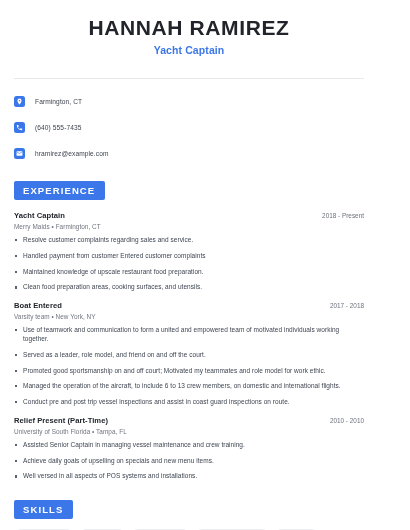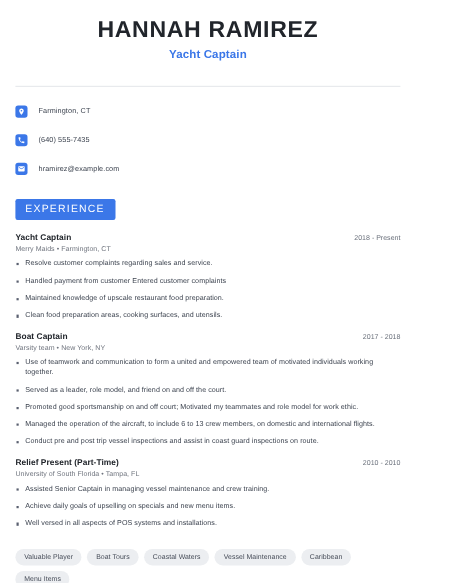--- a/index.html
+++ b/index.html
@@ -84,21 +84,21 @@
     color: #3d4450;
     letter-spacing: 0.1px;
   }
 
   
   .section-badge {
     display: inline-block;
     background: #3b77e8;
     color: #ffffff;
     font-size: 9.5px;
-    font-weight: normal;
+    font-weight: bold;
     letter-spacing: 1.1px;
     padding: 4px 10px 4px 9px;
     border-radius: 2px;
   }
 
   .section {
     margin-top: 18px;
   }
 
   .section-body { margin-top: 11px; }
@@ -232,21 +232,21 @@
         <ul class="bullets">
           <li class="bullet">Resolve customer complaints regarding sales and service.</li>
           <li class="bullet">Handled payment from customer Entered customer complaints</li>
           <li class="bullet">Maintained knowledge of upscale restaurant food preparation.</li>
           <li class="bullet">Clean food preparation areas, cooking surfaces, and utensils.</li>
         </ul>
       </div>
 
       <div class="job">
         <div class="job-head">
-          <span class="job-role">Boat Captain</span>
+          <span class="job-role">Boat Entered</span>
           <span class="job-dates">2017 - 2018</span>
         </div>
         <div class="job-company">Varsity team • New York, NY</div>
         <ul class="bullets">
           <li class="bullet">Use of teamwork and communication to form a united and empowered team of motivated individuals working together.</li>
           <li class="bullet">Served as a leader, role model, and friend on and off the court.</li>
           <li class="bullet">Promoted good sportsmanship on and off court; Motivated my teammates and role model for work ethic.</li>
           <li class="bullet">Managed the operation of the aircraft, to include 6 to 13 crew members, on domestic and international flights.</li>
           <li class="bullet">Conduct pre and post trip vessel inspections and assist in coast guard inspections on route.</li>
         </ul>
@@ -262,20 +262,21 @@
           <li class="bullet">Assisted Senior Captain in managing vessel maintenance and crew training.</li>
           <li class="bullet">Achieve daily goals of upselling on specials and new menu items.</li>
           <li class="bullet">Well versed in all aspects of POS systems and installations.</li>
         </ul>
       </div>
 
     </div>
   </div>
 
   <div class="section">
+    <div class="section-badge">SKILLS</div>
 
     <div class="skill-tags">
       <span class="skill-tag">Valuable Player</span>
       <span class="skill-tag">Boat Tours</span>
       <span class="skill-tag">Coastal Waters</span>
       <span class="skill-tag">Vessel Maintenance</span>
       <span class="skill-tag">Caribbean</span>
       <span class="skill-tag">Menu Items</span>
 
     </div>

